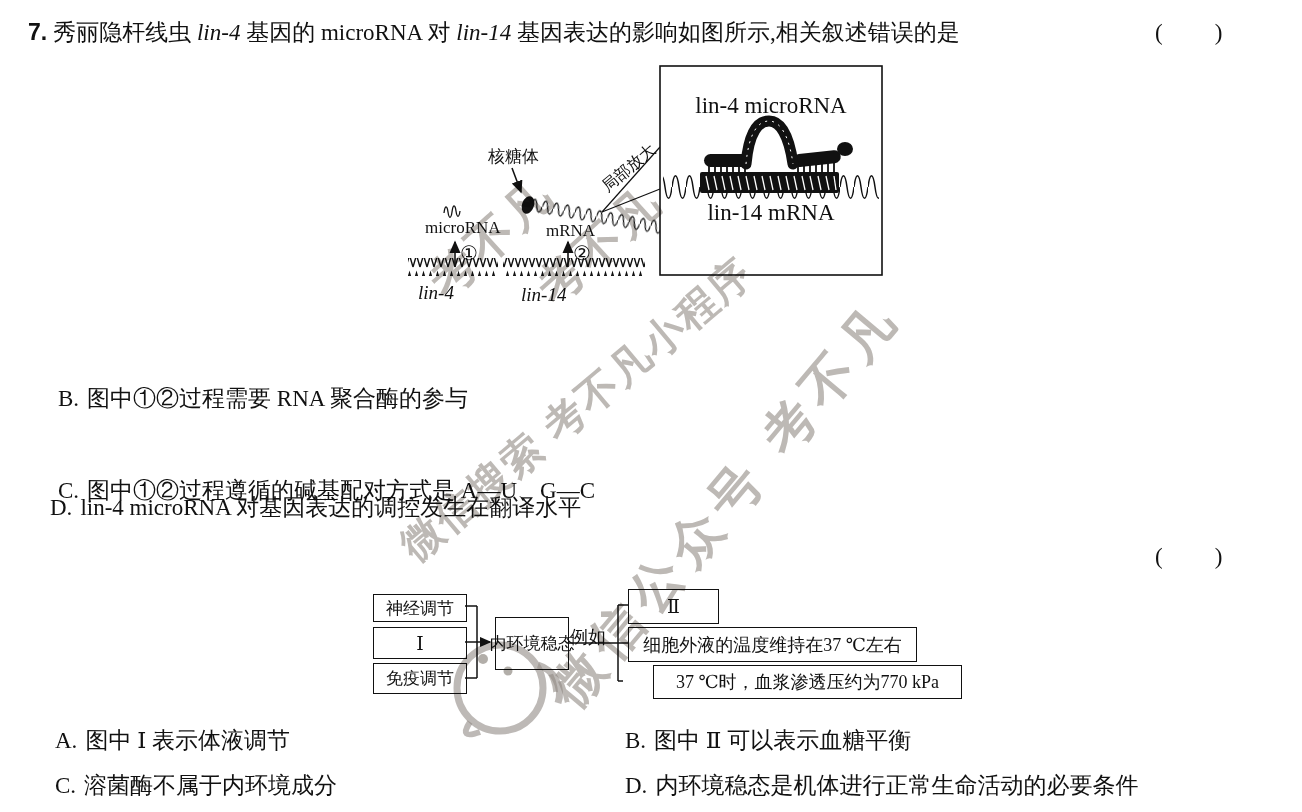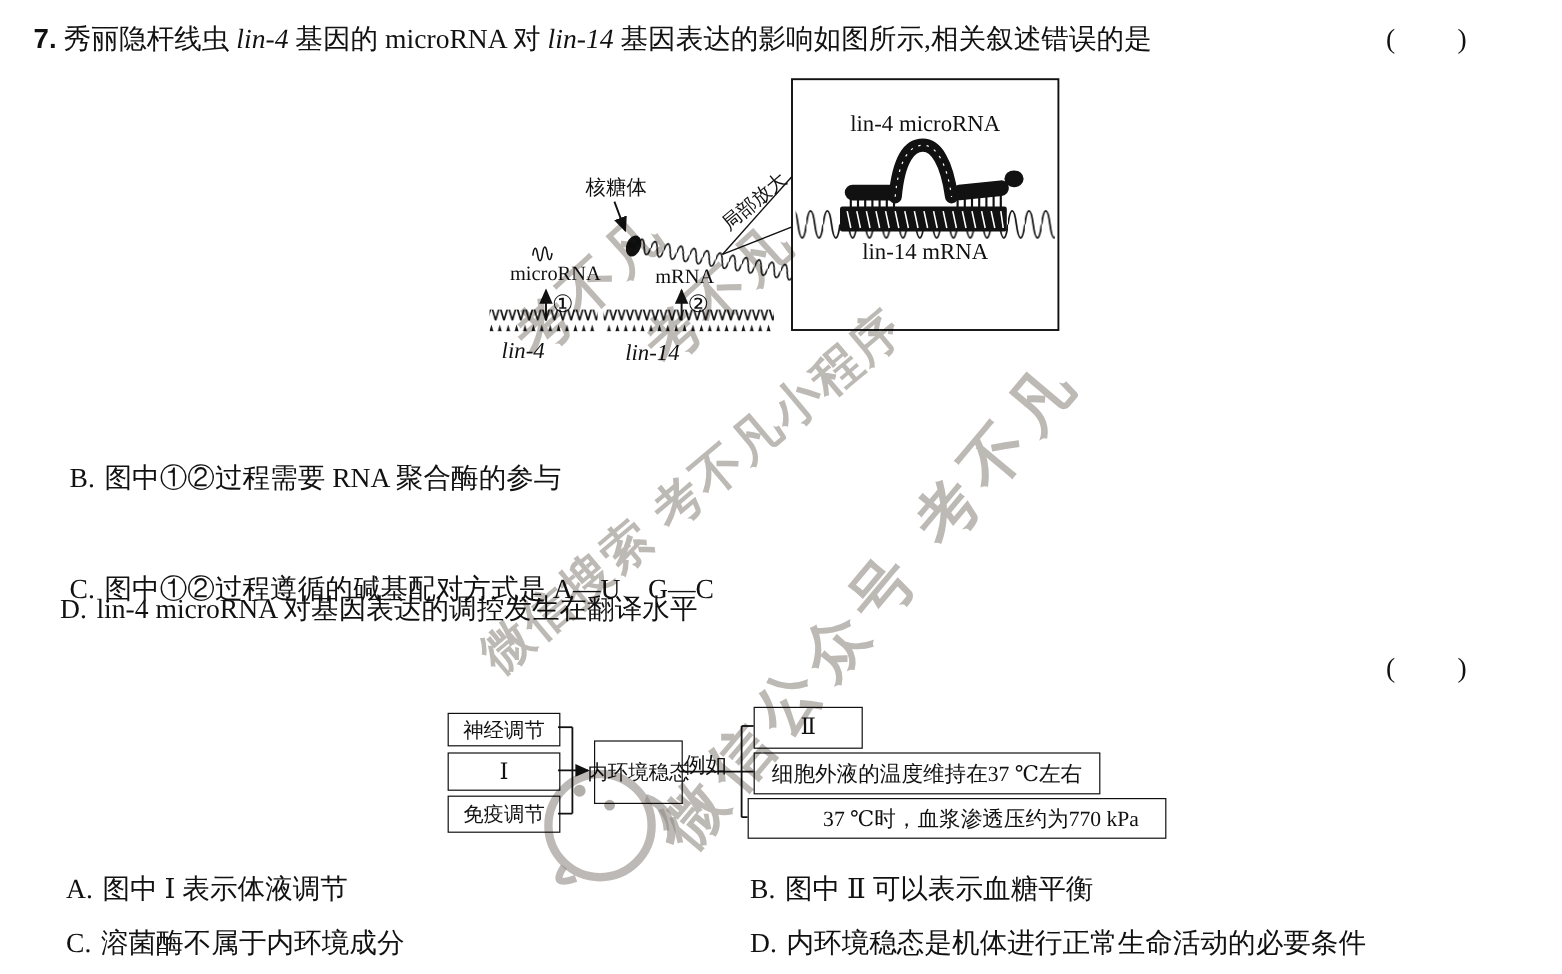--- a/index.html
+++ b/index.html
@@ -9,21 +9,21 @@
   .stem{font-size:23px;line-height:30px;white-space:nowrap;z-index:2;}
   .qnum{font-weight:bold;font-family:"Liberation Sans","DejaVu Sans",sans-serif;margin-right:6px;}
   .gene{font-style:italic;}
   .bracket{font-size:23px;letter-spacing:2px;z-index:2;}
   .opt{font-size:23px;line-height:29px;white-space:nowrap;z-index:2;}
   .opt .lab{margin-right:8px;}
   .figlabel{font-size:17px;white-space:nowrap;z-index:2;}
   .serif-sm{font-size:17px;white-space:nowrap;z-index:2;}
   .circnum{font-size:20px;z-index:2;}
   .genelabel{font-style:italic;font-size:19px;white-space:nowrap;z-index:2;}
-  .insetlabel{width:222px;text-align:center;font-size:19px;white-space:nowrap;z-index:2;}
+  .insetlabel{width:222px;text-align:center;font-size:23px;white-space:nowrap;z-index:2;}
   .rot{transform-origin:center center;}
   .bbox{position:absolute;border:1.6px solid #111;display:flex;align-items:center;
         justify-content:center;font-size:17px;white-space:nowrap;z-index:2;text-align:center;}
   .svglayer{position:absolute;left:0;top:0;z-index:1;}
   .wmlayer{position:absolute;left:0;top:0;width:1302px;height:812px;z-index:3;
            pointer-events:none;mix-blend-mode:multiply;}
   .wm{position:absolute;font-family:"Liberation Sans","DejaVu Sans",sans-serif;font-weight:bold;
       color:rgba(148,142,136,0.62);white-space:nowrap;text-align:center;}
 </style>
 </head>
@@ -154,21 +154,21 @@
   <div class="bbox" style="left:373px;top:594px;width:92px;height:26px;">神经调节</div>
   <div class="bbox" style="left:373px;top:627px;width:92px;height:30px;font-size:19px;">Ⅰ</div>
   <div class="bbox" style="left:373px;top:663px;width:92px;height:29px;">免疫调节</div>
   <div class="bbox" style="left:495px;top:617px;width:72px;height:51px;flex-direction:row;line-height:23px;">
     <span>内环境</span>
     <span>稳态</span>
   </div>
   <div class="abs" style="left:570px;top:625px;font-size:18px;z-index:2;">例如</div>
   <div class="bbox" style="left:628px;top:589px;width:89px;height:33px;font-size:19px;">Ⅱ</div>
   <div class="bbox" style="left:628px;top:627px;width:287px;height:33px;font-size:18px;">细胞外液的温度维持在37 ℃左右</div>
-  <div class="bbox" style="left:623px;top:665px;width:307px;height:32px;font-size:18px;padding-left:40px;">37 ℃时，血浆渗透压约为770 kPa</div>
+  <div class="bbox" style="left:653px;top:665px;width:307px;height:32px;font-size:18px;">37 ℃时，血浆渗透压约为770 kPa</div>
 
   <div class="abs opt" style="left:55px;top:726px;">
     <span class="lab">A.</span><span>图中 Ⅰ 表示体液调节</span>
   </div>
   <div class="abs opt" style="left:625px;top:726px;">
     <span class="lab">B.</span><span>图中 Ⅱ 可以表示血糖平衡</span>
   </div>
   <div class="abs opt" style="left:55px;top:771px;">
     <span class="lab">C.</span><span>溶菌酶不属于内环境成分</span>
   </div>

